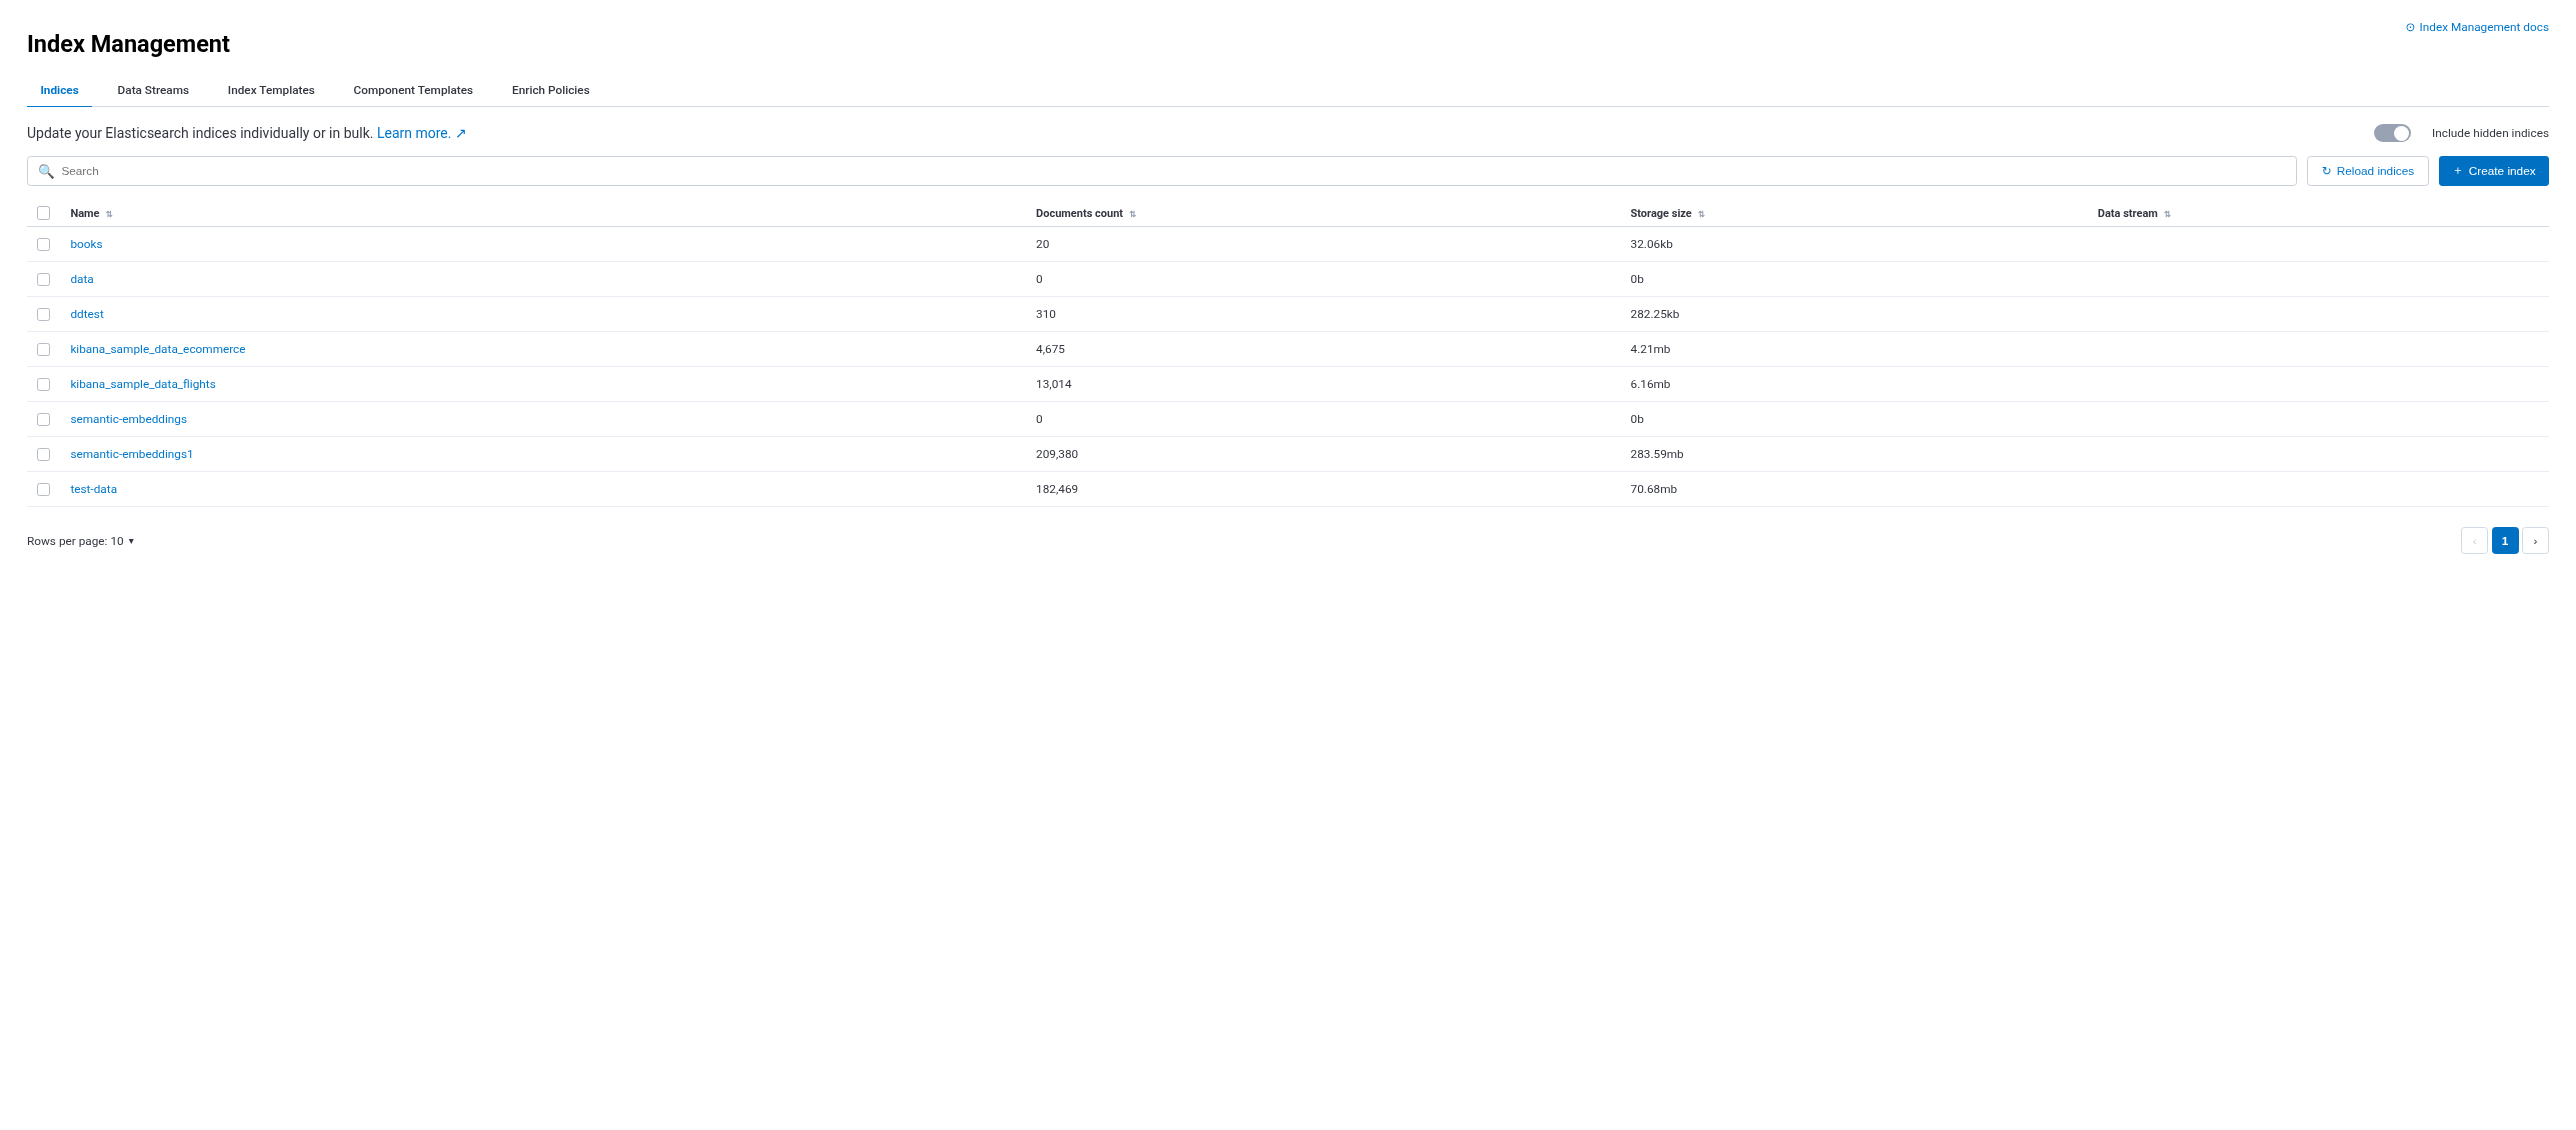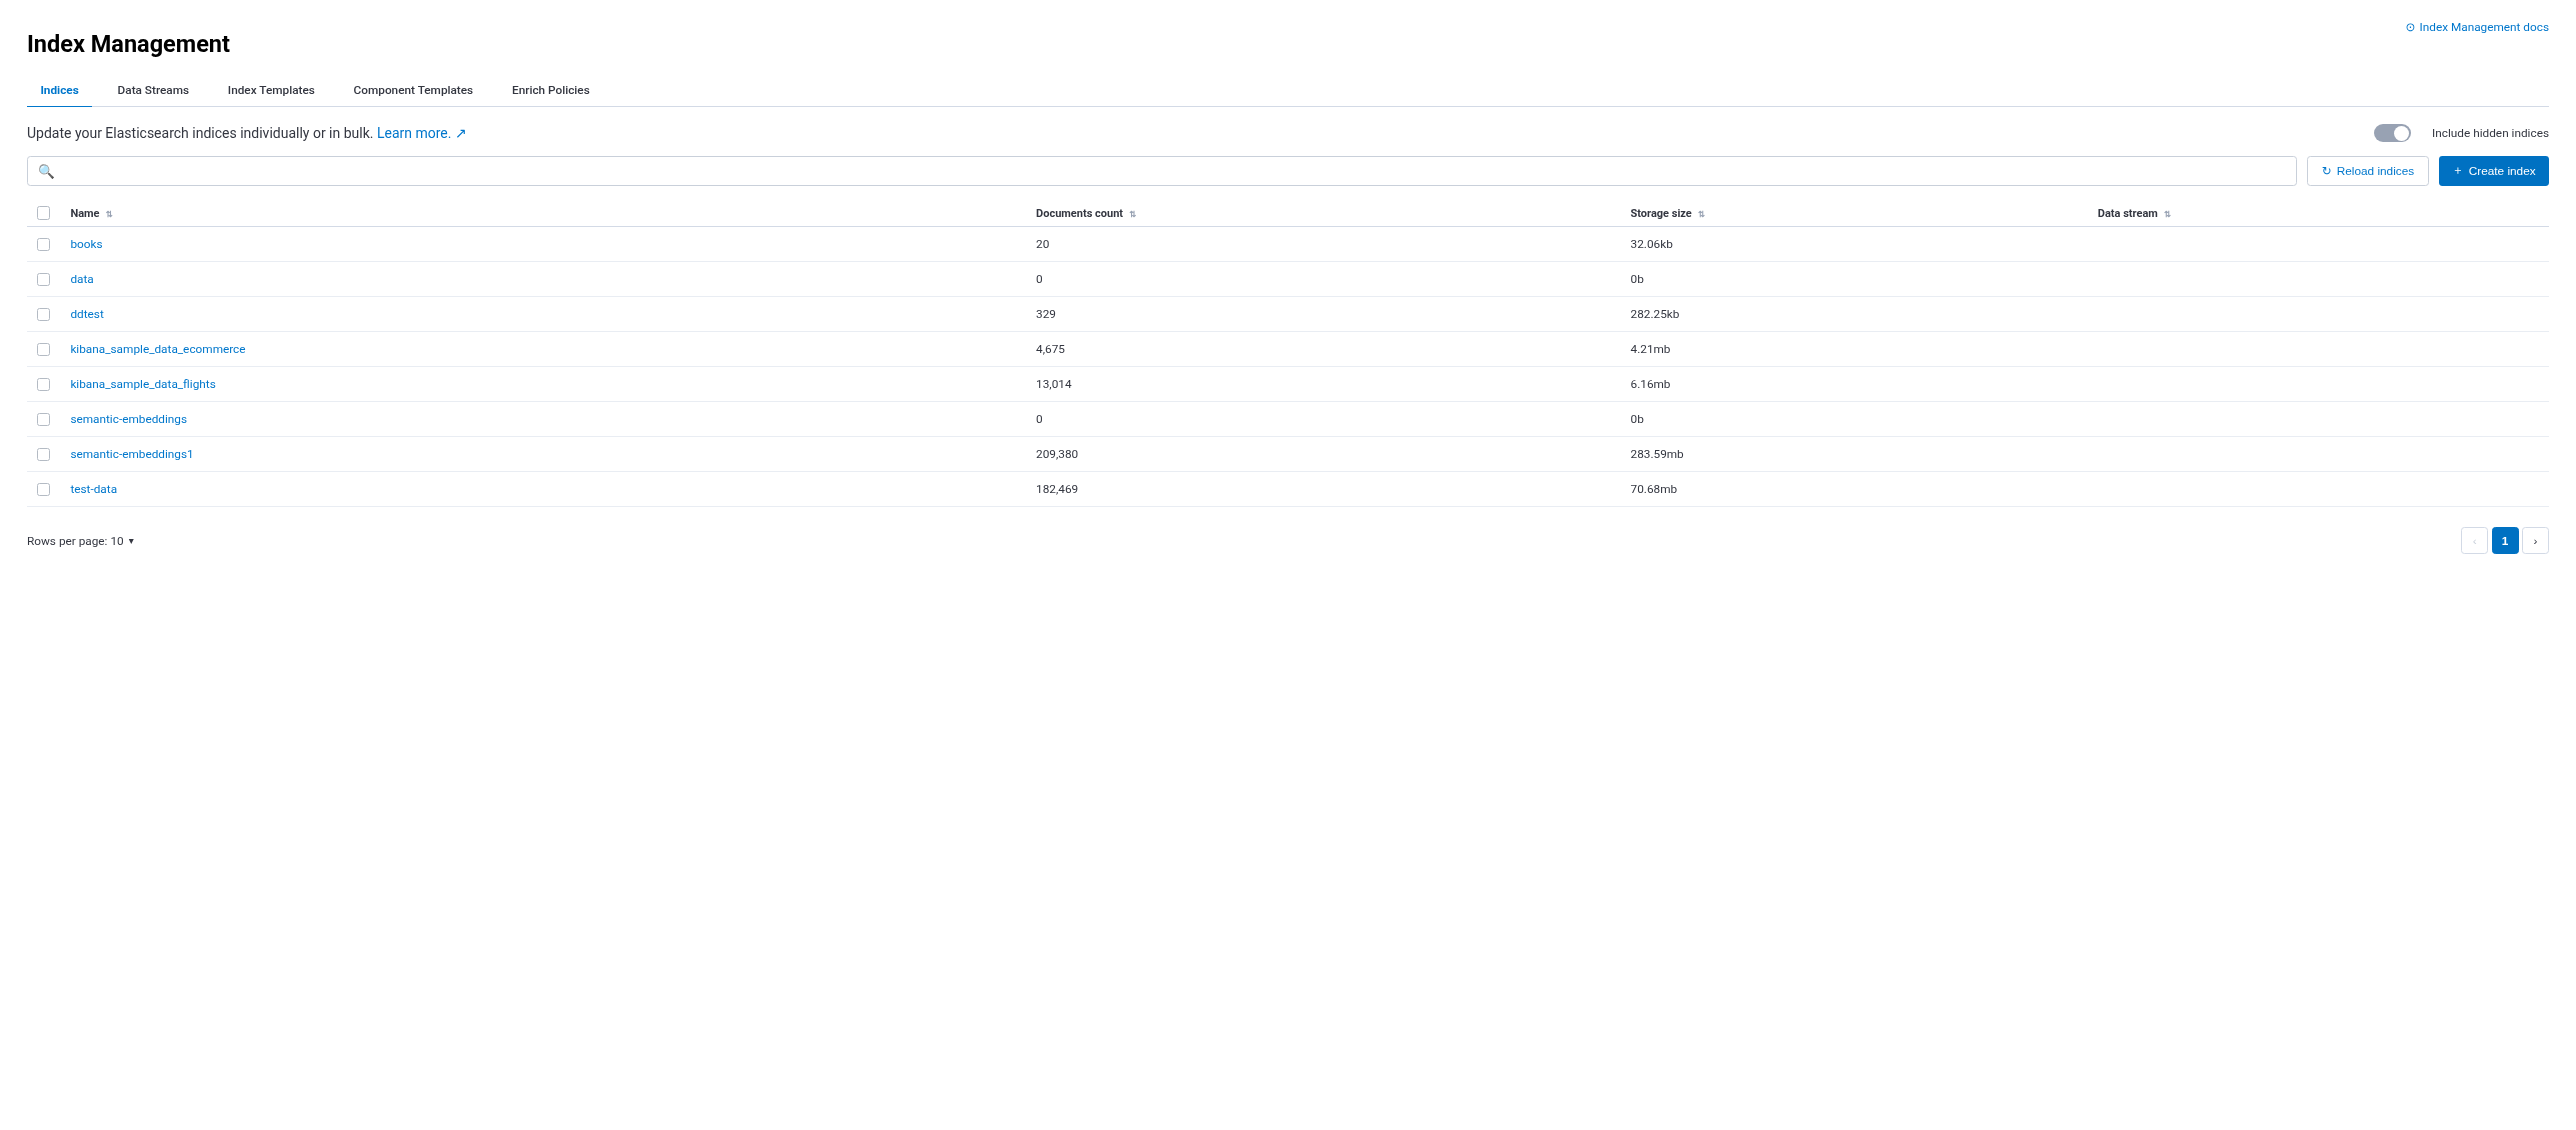--- a/index.html
+++ b/index.html
@@ -266,20 +266,21 @@
       <div class="toggle">
         <div class="toggle-knob"></div>
       </div>
       <span>Include hidden indices</span>
     </div>
   </div>
 
   <div class="toolbar-row">
     <div class="search-box">
       <span class="search-icon">🔍</span>
+      <input class="search-input" type="text" placeholder="Search" style="">
     </div>
     <button class="btn-reload">
       <span>↻</span>
       <span>Reload indices</span>
     </button>
     <button class="btn-create">
       <span>＋</span>
       <span>Create index</span>
     </button>
   </div>
@@ -319,21 +320,21 @@
       <td>0b</td>
       <td></td>
     </tr>
         <tr>
       <td class="checkbox-cell">
         <div class="cb"></div>
       </td>
       <td class="name-cell">
         <a href="#">ddtest</a>
       </td>
-      <td>329</td>
+      <td>310</td>
       <td>282.25kb</td>
       <td></td>
     </tr>
         <tr>
       <td class="checkbox-cell">
         <div class="cb"></div>
       </td>
       <td class="name-cell">
         <a href="#">kibana_sample_data_ecommerce</a>
       </td>

